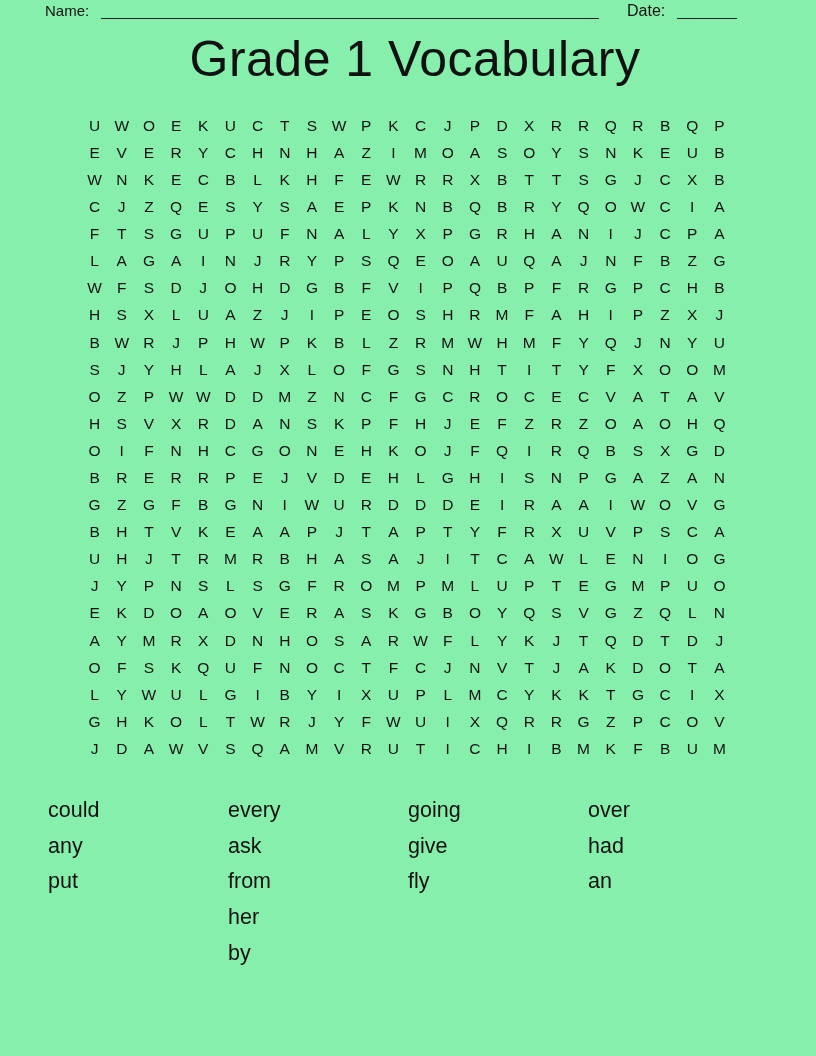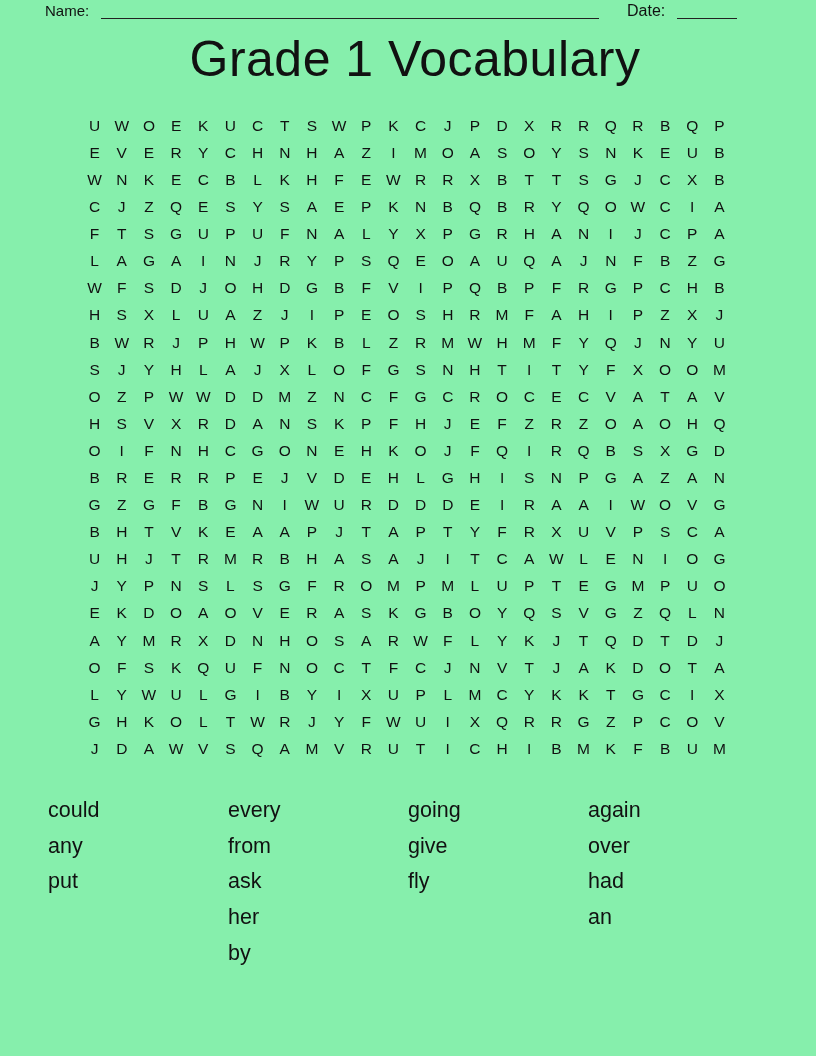--- a/index.html
+++ b/index.html
@@ -680,31 +680,30 @@
     </div>
 
   <div class="words">
       <div class="word-col">
         <div class="word">could</div>
         <div class="word">any</div>
         <div class="word">put</div>
       </div>
       <div class="word-col">
         <div class="word">every</div>
+        <div class="word">ask</div>
         <div class="word">from</div>
-        <div class="word">ask</div>
         <div class="word">her</div>
         <div class="word">by</div>
       </div>
       <div class="word-col">
         <div class="word">going</div>
         <div class="word">give</div>
         <div class="word">fly</div>
       </div>
       <div class="word-col">
-        <div class="word">again</div>
         <div class="word">over</div>
         <div class="word">had</div>
         <div class="word">an</div>
       </div>
     </div>
 
 </div>
 
 </body></html>

